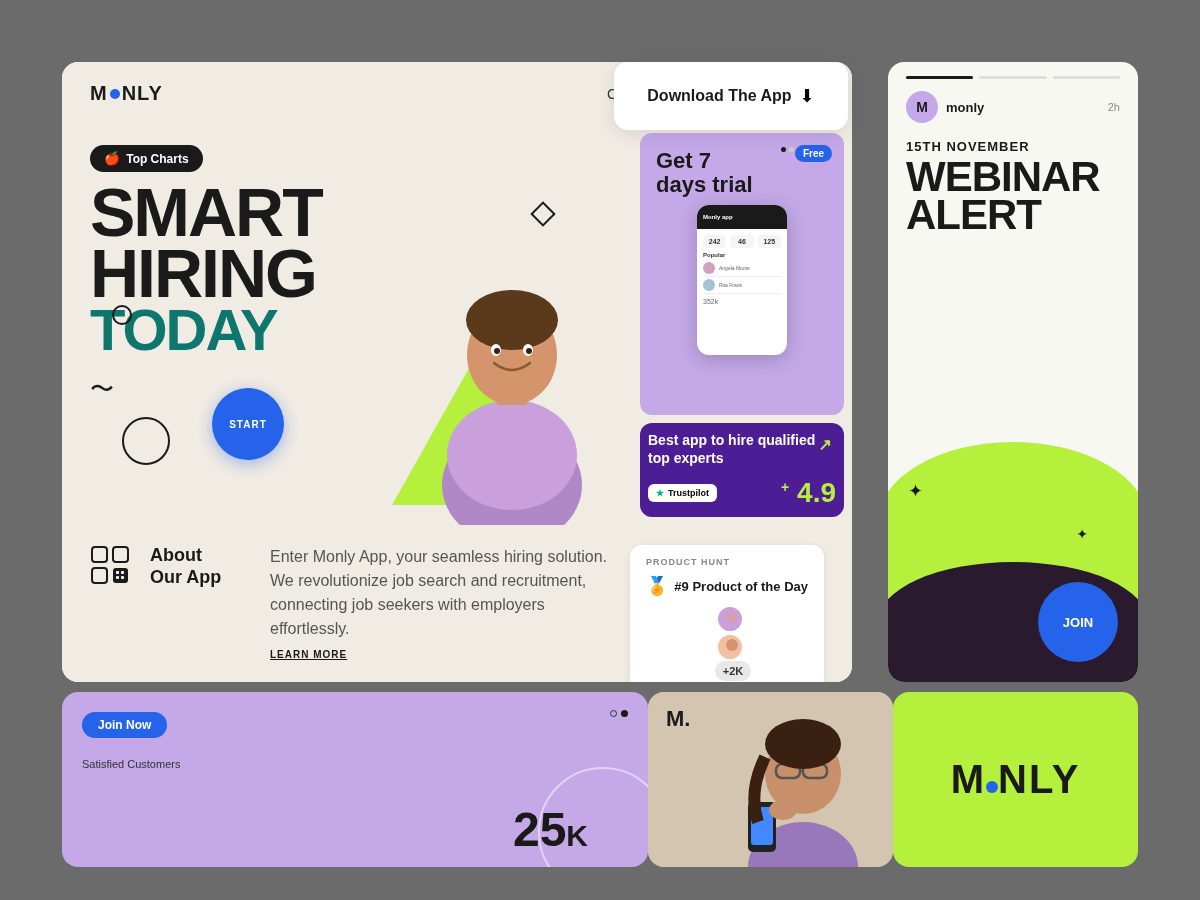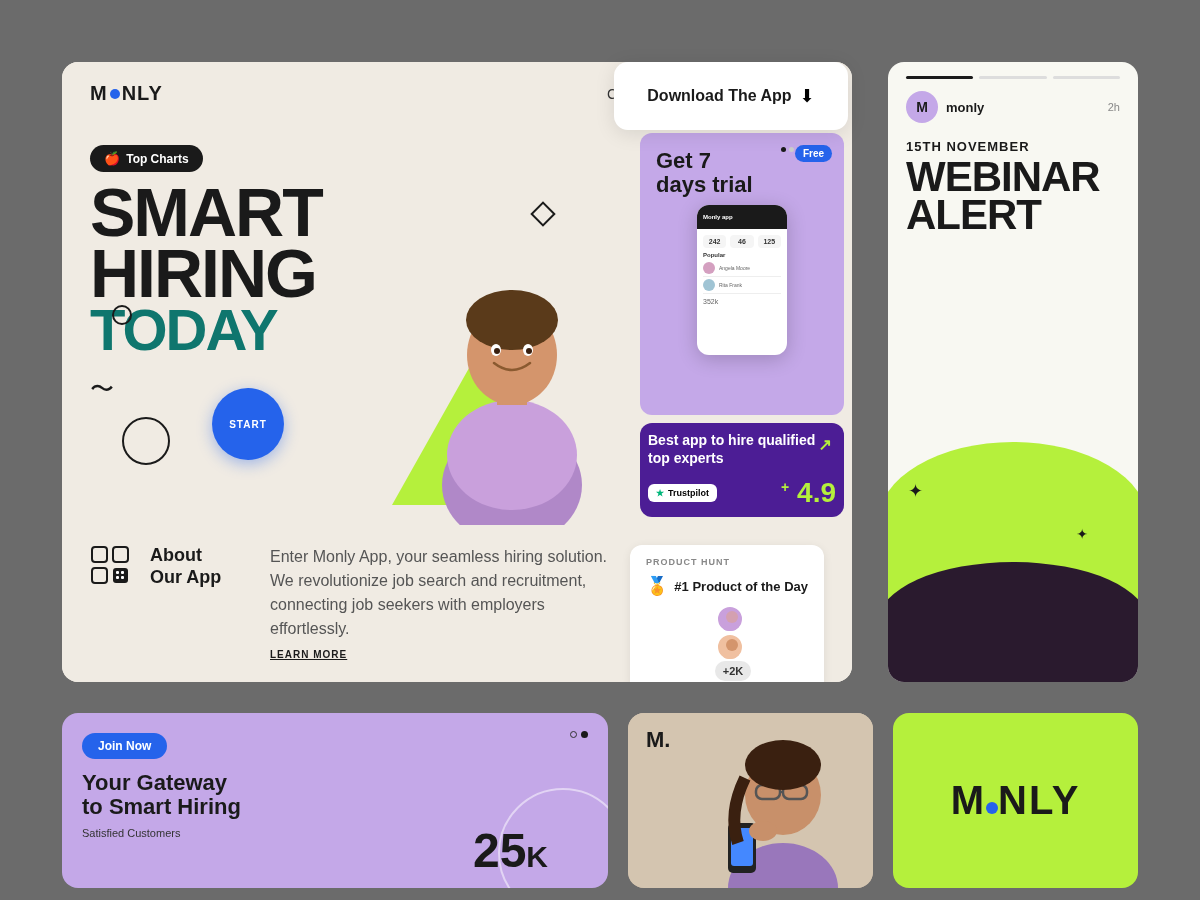--- a/index.html
+++ b/index.html
@@ -574,25 +574,24 @@
       position: absolute;
       bottom: 140px;
       right: 50px;
       font-size: 14px;
       color: #1a1a1a;
     }
 
     
     .bottom-row {
       position: absolute;
-      bottom: 12px;
+      bottom: 33px;
       left: 62px;
       right: 62px;
       display: flex;
-      gap: 20px;
       height: 175px;
     }
 
     
     .gateway-card {
       flex: 1;
       background: #c4a8e8;
       border-radius: 16px;
       padding: 20px;
       position: relative;
@@ -837,21 +836,21 @@
       <div class="about-title">Our App</div>
     </div>
     <div style="flex:1">
       <p class="about-text">Enter Monly App, your seamless hiring solution. We revolutionize job search and recruitment, connecting job seekers with employers effortlessly.</p>
       <span class="learn-more">LEARN MORE</span>
     </div>
     <div class="product-hunt-box">
       <div class="ph-label">PRODUCT HUNT</div>
       <div class="ph-product">
         <span class="medal-icon">🏅</span>
-        <span>#1 Product of the Day</span>
+        <span>#9 Product of the Day</span>
       </div>
       <div class="avatars-row">
         <div class="avatar-circle av1">
           <svg viewBox="0 0 28 28" width="28" height="28">
             <circle cx="14" cy="10" r="6" fill="#d4a0b0"></circle>
             <ellipse cx="14" cy="26" rx="10" ry="8" fill="#c9a0dc"></ellipse>
           </svg>
         </div>
         <div class="avatar-circle av2">
           <svg viewBox="0 0 28 28" width="28" height="28">
@@ -884,35 +883,32 @@
   <div class="webinar-date">15TH NOVEMBER</div>
   <div class="webinar-title">
     <span>WEBINAR</span><br>
     <span>ALERT</span>
   </div>
   <div class="webinar-graphic">
     <div class="wg-lime"></div>
     <div class="wg-dark"></div>
     <div class="wg-star1">✦</div>
     <div class="wg-star2">✦</div>
+    <div class="wg-blue">JOIN</div>
   </div>
 </div>
 
 <div class="bottom-row">
 
   <div class="gateway-card">
     <div class="gateway-dots">
       <div class="gd-dot gd-empty"></div>
       <div class="gd-dot gd-filled"></div>
     </div>
     <div class="join-now-badge">Join Now</div>
-    <div class="gateway-title">
-      <span>Your Gateway</span><br>
-      <span>to Smart Hiring</span>
-    </div>
     <div class="gateway-subtitle">Satisfied Customers</div>
     <div class="gateway-circle"></div>
     <div class="gateway-number">
       <span>25</span><span class="gateway-k">K</span>
     </div>
   </div>
 
   <div class="photo-card">
     <div class="photo-m-logo">M.</div>
     <div class="photo-woman">

